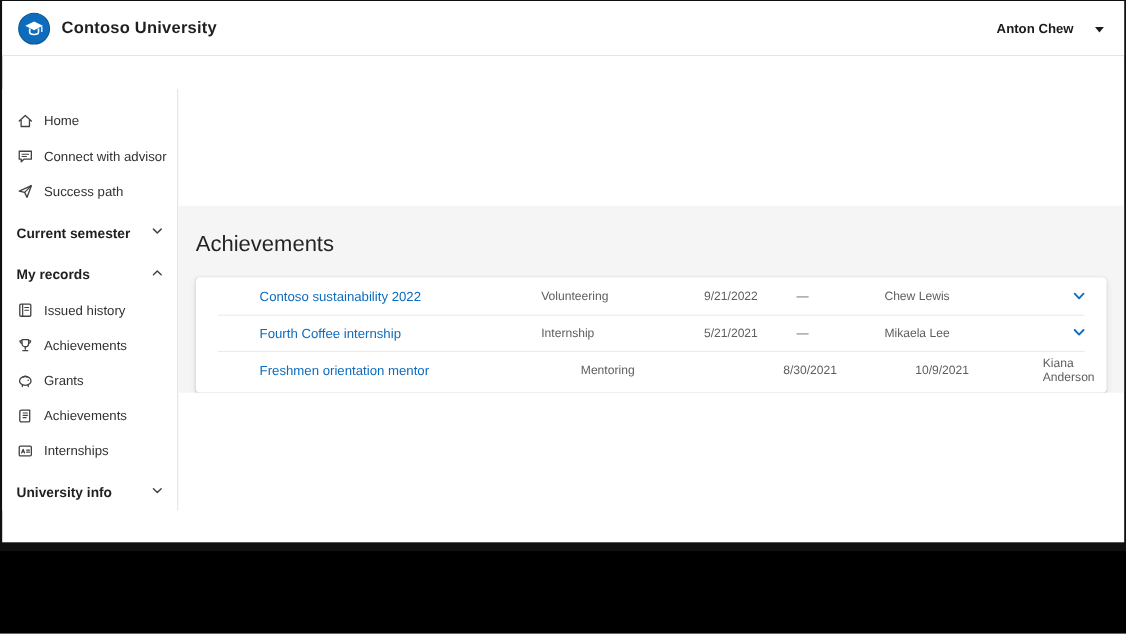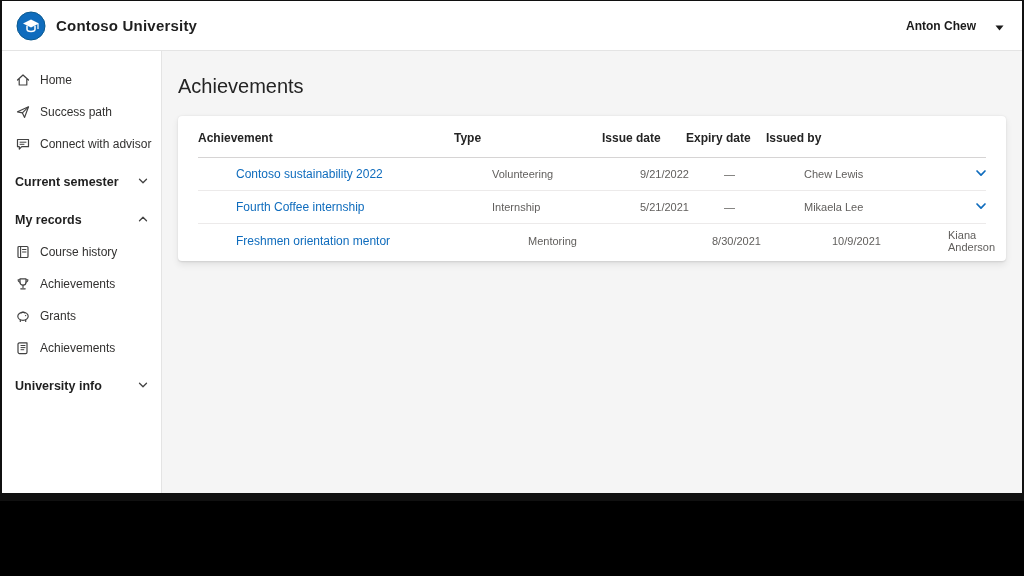--- a/index.html
+++ b/index.html
@@ -13,21 +13,21 @@
   
   .topbar { height: 50px; flex: 0 0 50px; display: flex; align-items: center;
             padding: 0 18px 0 14px; border-bottom: 1px solid #e4e4e4; background: #fff; }
   .logo { width: 30px; height: 30px; margin-right: 10px; cursor: pointer; }
   .app-title { font-size: 15px; font-weight: 700; color: #1f1f1f; letter-spacing: .2px; }
   .spacer { flex: 1; }
   .user-menu { display: flex; align-items: center; gap: 19px; cursor: pointer; }
   .user-name { font-size: 12px; font-weight: 700; color: #1b1b1b; }
 
   
-  .body-row { flex: 1; display: flex; min-height: 0; }
+  .body-row { flex: 1; display: flex; min-height: 0; align-items: center; }
 
   
   .sidebar { width: 160px; flex: 0 0 160px; background: #fff; border-right: 1px solid #e4e4e4;
              padding-top: 13px; overflow: hidden; }
   .nav-item { height: 32px; display: flex; align-items: center; gap: 9px;
               padding: 0 12px 0 13px; cursor: pointer; color: #323130; }
   .nav-item .lbl { font-size: 12px; white-space: nowrap; }
   .nav-item .ic { width: 16px; height: 16px; flex: 0 0 16px; display: flex; align-items: center; justify-content: center; }
   .nav-section { height: 32px; margin-top: 6px; display: flex; align-items: center;
                  justify-content: space-between; padding: 0 12px 0 13px; cursor: pointer; color: #1f1f1f; }
@@ -89,35 +89,35 @@
           <svg width="16" height="16" viewBox="0 0 16 16">
                 <path d="M2.5 8 L8 3 L13.5 8 M4.2 7 V13 H11.8 V7" fill="none" stroke="#424242" stroke-width="1.2" stroke-linecap="round" stroke-linejoin="round"></path>
               </svg>
         </span>
         <span class="lbl">Home</span>
       </div>
 
       <div class="nav-item">
         <span class="ic">
           <svg width="16" height="16" viewBox="0 0 16 16">
+                <path d="M2.5 3.5 h11 v7.2 h-6.8 l-2.4 2.4 v-2.4 h-1.8 z" fill="none" stroke="#424242" stroke-width="1.2" stroke-linejoin="round"></path>
+                <path d="M5 6.2 h6 M5 8.3 h4" stroke="#424242" stroke-width="1" stroke-linecap="round"></path>
+              </svg>
+        </span>
+        <span class="lbl">Connect with advisor</span>
+      </div>
+
+      <div class="nav-item">
+        <span class="ic">
+          <svg width="16" height="16" viewBox="0 0 16 16">
                 <path d="M2.5 7.8 L13.5 2.8 L9.6 13.4 L7.4 8.9 Z" fill="none" stroke="#424242" stroke-width="1.2" stroke-linejoin="round"></path>
                 <path d="M7.4 8.9 L13.5 2.8" stroke="#424242" stroke-width="1.1"></path>
               </svg>
         </span>
         <span class="lbl">Success path</span>
-      </div>
-
-      <div class="nav-item">
-        <span class="ic">
-          <svg width="16" height="16" viewBox="0 0 16 16">
-                <path d="M2.5 3.5 h11 v7.2 h-6.8 l-2.4 2.4 v-2.4 h-1.8 z" fill="none" stroke="#424242" stroke-width="1.2" stroke-linejoin="round"></path>
-                <path d="M5 6.2 h6 M5 8.3 h4" stroke="#424242" stroke-width="1" stroke-linecap="round"></path>
-              </svg>
-        </span>
-        <span class="lbl">Connect with advisor</span>
       </div>
 
       <div class="nav-section">
         <span class="lbl">Current semester</span>
         <span>
           <svg width="12" height="12" viewBox="0 0 12 12">
                 <path d="M2.5 4.3 L6 7.8 L9.5 4.3" fill="none" stroke="#424242" stroke-width="1.3" stroke-linecap="round" stroke-linejoin="round"></path>
               </svg>
         </span>
       </div>
@@ -132,21 +132,21 @@
       </div>
 
       <div class="nav-item">
         <span class="ic">
           <svg width="16" height="16" viewBox="0 0 16 16">
                 <rect x="3" y="2.5" width="10" height="11" rx="1" fill="none" stroke="#424242" stroke-width="1.2"></rect>
                 <line x1="5.6" y1="2.5" x2="5.6" y2="13.5" stroke="#424242" stroke-width="1.1"></line>
                 <path d="M7.5 5.5 h3.5 M7.5 8 h3.5" stroke="#424242" stroke-width="1" stroke-linecap="round"></path>
               </svg>
         </span>
-        <span class="lbl">Course history</span>
+        <span class="lbl">Issued history</span>
       </div>
 
       <div class="nav-item">
         <span class="ic">
           <svg width="16" height="16" viewBox="0 0 16 16">
                 <path d="M5 2.8 h6 v3.4 a3 3 0 0 1 -6 0 Z" fill="none" stroke="#424242" stroke-width="1.2" stroke-linejoin="round"></path>
                 <path d="M5 3.8 H3.2 a2.1 2.1 0 0 0 2.1 2.4 M11 3.8 h1.8 a2.1 2.1 0 0 1 -2.1 2.4" fill="none" stroke="#424242" stroke-width="1.1"></path>
                 <path d="M8 9.4 v2 M5.8 12.8 h4.4" stroke="#424242" stroke-width="1.2" stroke-linecap="round"></path>
               </svg>
         </span>
@@ -168,45 +168,47 @@
       <div class="nav-item">
         <span class="ic">
           <svg width="16" height="16" viewBox="0 0 16 16">
                 <path d="M4.5 2.8 h7.5 v9.4 a1.4 1.4 0 0 1 -1.4 1.4 H4.5 a1.5 1.5 0 0 1 -1.5 -1.5 V4.3 a1.5 1.5 0 0 1 1.5 -1.5 Z" fill="none" stroke="#424242" stroke-width="1.2" stroke-linejoin="round"></path>
                 <path d="M6 5.5 h4 M6 7.6 h4 M6 9.7 h2.8" stroke="#424242" stroke-width="1" stroke-linecap="round"></path>
               </svg>
         </span>
         <span class="lbl">Achievements</span>
       </div>
 
+      <div class="nav-item">
+        <span class="ic">
+          <svg width="16" height="16" viewBox="0 0 16 16">
+                <rect x="2.5" y="3.5" width="11" height="9" rx="1" fill="none" stroke="#424242" stroke-width="1.2"></rect>
+                <path d="M4.6 9.8 L6 6.4 L7.4 9.8 M5.1 8.8 h1.8" fill="none" stroke="#424242" stroke-width="1" stroke-linecap="round" stroke-linejoin="round"></path>
+                <path d="M9.2 7.2 h2.6 M9.2 9 h2.6" stroke="#424242" stroke-width="1" stroke-linecap="round"></path>
+              </svg>
+        </span>
+        <span class="lbl">Internships</span>
+      </div>
 
       <div class="nav-section">
         <span class="lbl">University info</span>
         <span>
           <svg width="12" height="12" viewBox="0 0 12 12">
                 <path d="M2.5 4.3 L6 7.8 L9.5 4.3" fill="none" stroke="#424242" stroke-width="1.3" stroke-linecap="round" stroke-linejoin="round"></path>
               </svg>
         </span>
       </div>
 
     </nav>
 
     <main class="main">
       <h1 class="page-title">Achievements</h1>
 
       <div class="card">
 
-        <div class="trow thead">
-          <div class="th">Achievement</div>
-          <div class="th">Type</div>
-          <div class="th">Issue date</div>
-          <div class="th">Expiry date</div>
-          <div class="th">Issued by</div>
-          <div class="th"></div>
-        </div>
 
         <div class="trow data">
           <div class="td"><a class="link">Contoso sustainability 2022</a></div>
           <div class="td">Volunteering</div>
           <div class="td">9/21/2022</div>
           <div class="td">—</div>
           <div class="td">Chew Lewis</div>
           <div class="td chev-cell">
             <button class="row-expand">
               <span>

